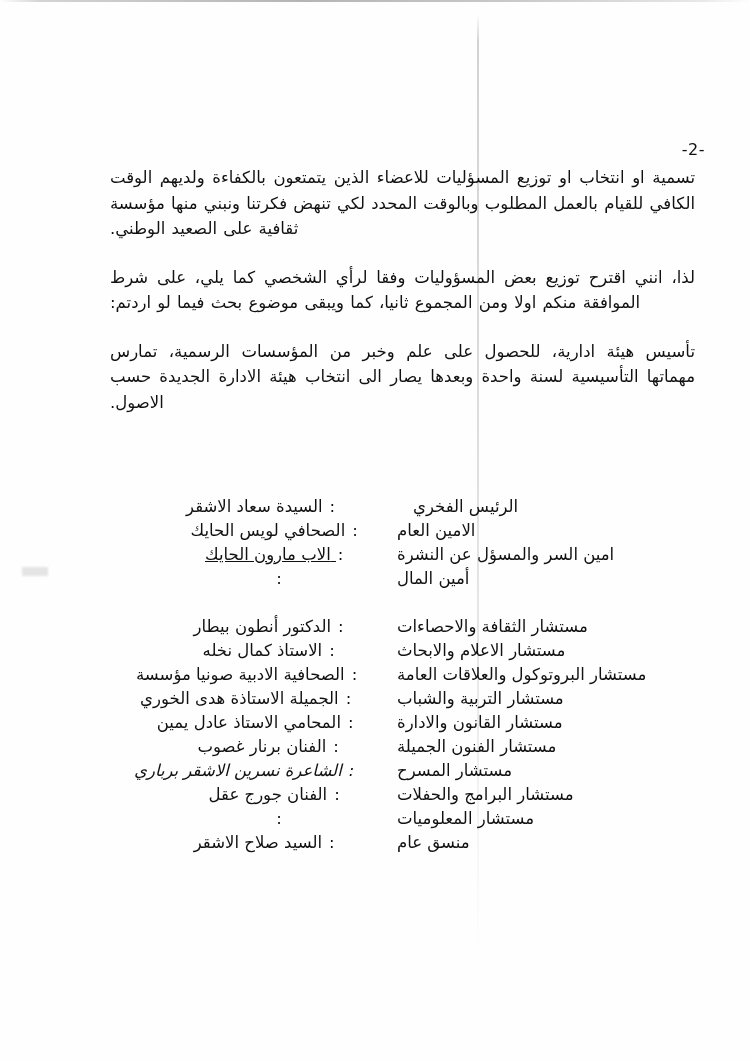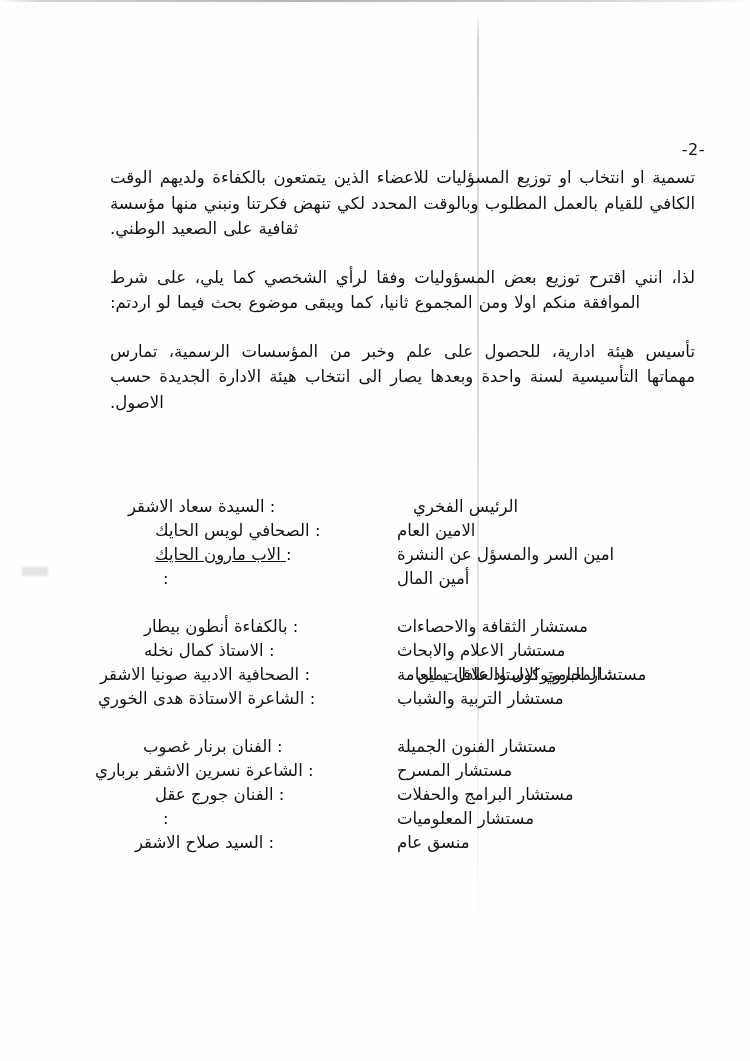--- a/index.html
+++ b/index.html
@@ -132,21 +132,21 @@
     box-sizing: border-box;
     text-align: left;
     padding-left: 2px;
     white-space: nowrap;
     margin-top: 48px;
   }
 
   .roster-row .name-cell {
     width: 50%;
     box-sizing: border-box;
-    text-align: left;
+    text-align: center;
     padding-left: 18px;
     white-space: nowrap;
     direction: rtl;
   }
 
   .roster-row .name-cell .colon {
     display: inline-block;
     min-width: 9px;
   }
 
@@ -159,21 +159,21 @@
   .r1 .name-cell { padding-left: 60px; }
   .r2 .name-cell { padding-left: 60px; text-decoration: underline; }
   .r3 .name-cell { padding-left: 68px; }
   .r4 .name-cell { padding-left: 10px; }
   .r5 .name-cell { padding-left: 49px; }
   .r6 .name-cell { padding-left: 49px; }
   .r7 .name-cell { padding-left: 5px; }
   .r8 .name-cell { padding-left: 3px; }
   .r9 .name-cell { padding-left: 22px; }
   .r10 .name-cell { padding-left: 48px; }
-  .r11 .name-cell { padding-left: 0px; }
+  .r11 .name-cell { padding-left: 0px; font-style: italic; }
   .r12 .name-cell { padding-left: 60px; }
   .r13 .name-cell { padding-left: 68px; }
   .r14 .name-cell { padding-left: 40px; margin-top: 37px; }
 
   .roster-row.blank-row { height: 24px; }
 </style>
 </head>
 <body>
 
 <div class="page">
@@ -214,39 +214,40 @@
         <div class="name-cell"><span class="colon">:</span> <span></span></div>
       </div>
 
       <div class="roster-row r4 blank-row">
         <div class="title-cell"></div>
         <div class="name-cell"><span class="colon"></span> <span></span></div>
       </div>
 
       <div class="roster-row r5">
         <div class="title-cell">مستشار الثقافة والاحصاءات</div>
-        <div class="name-cell"><span class="colon">:</span> <span>بالكفاءة أنطون بيطار</span></div>
+        <div class="name-cell"><span class="colon">:</span> <span>الدكتور أنطون بيطار</span></div>
       </div>
 
       <div class="roster-row r6">
         <div class="title-cell">مستشار الاعلام  والابحاث</div>
         <div class="name-cell"><span class="colon">:</span> <span>الاستاذ  كمال نخله</span></div>
       </div>
 
       <div class="roster-row r7">
         <div class="title-cell">مستشار البروتوكول والعلاقات العامة</div>
-        <div class="name-cell"><span class="colon">:</span> <span>الصحافية الادبية صونيا الاشقر</span></div>
+        <div class="name-cell"><span class="colon">:</span> <span>الصحافية الادبية صونيا مؤسسة</span></div>
       </div>
 
       <div class="roster-row r8">
         <div class="title-cell">مستشار  التربية والشباب</div>
-        <div class="name-cell"><span class="colon">:</span> <span>الشاعرة الاستاذة هدى الخوري</span></div>
+        <div class="name-cell"><span class="colon">:</span> <span>الجميلة الاستاذة هدى الخوري</span></div>
       </div>
 
       <div class="roster-row r9">
+        <div class="title-cell">مستشار القانون والادارة</div>
         <div class="name-cell"><span class="colon">:</span> <span>المحامي الاستاذ عادل يمين</span></div>
       </div>
 
       <div class="roster-row r10">
         <div class="title-cell">مستشار الفنون الجميلة</div>
         <div class="name-cell"><span class="colon">:</span> <span>الفنان برنار  غصوب</span></div>
       </div>
 
       <div class="roster-row r11">
         <div class="title-cell">مستشار المسرح</div>

